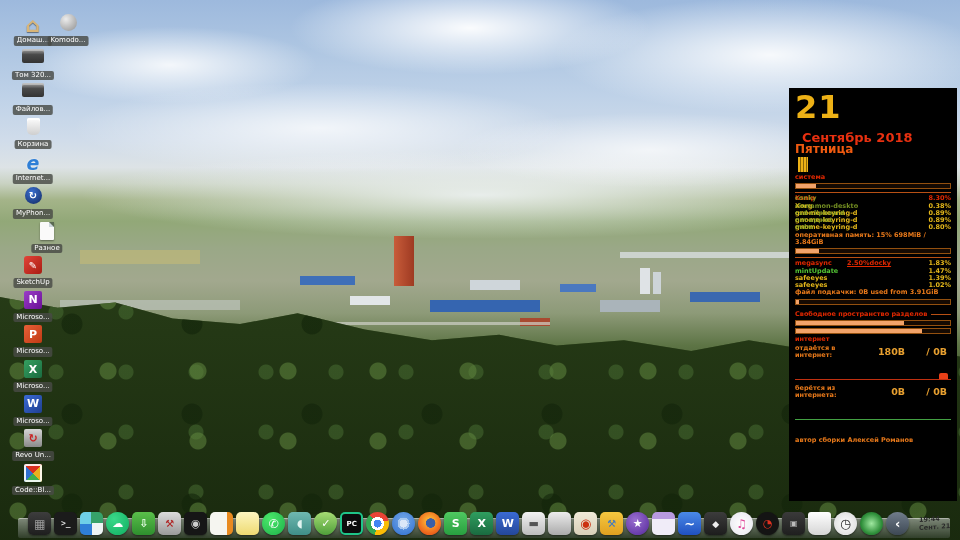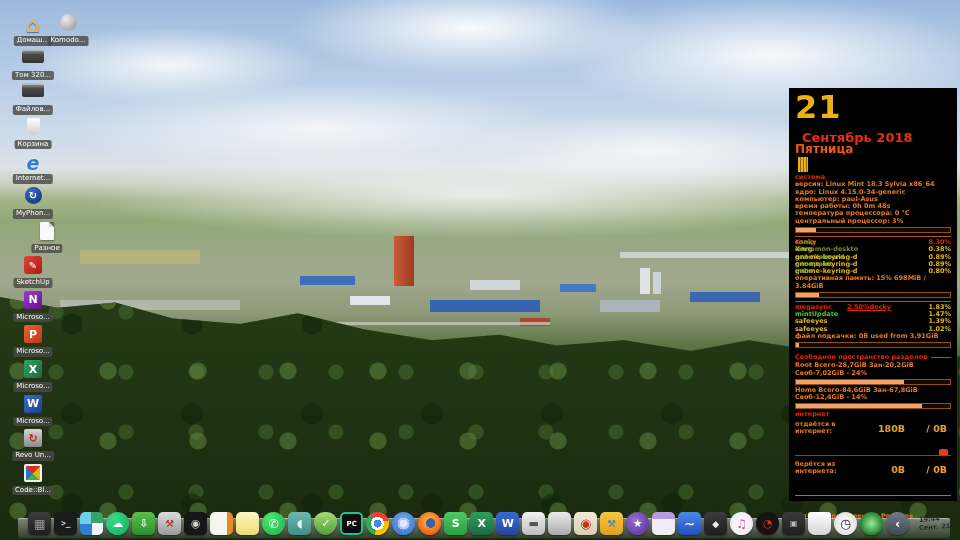--- a/index.html
+++ b/index.html
@@ -83,21 +83,21 @@
   .c-bar{height:4px;border:1px solid #93500f;margin:2px 0;background:#150a02;}
   .c-bar i{display:block;height:100%;background:#f2a36a;}
   .c-hr{border-top:1px solid #b85014;margin:3px 0 2px;}
   .trow{display:flex;position:relative;line-height:1.12;}
   .trow .tn2{position:absolute;left:0;top:0;color:#8faf2a;opacity:.8;}
   .trow .tmid{position:absolute;left:52px;color:#e02800;text-decoration:underline;}
   .trow .tv{margin-left:auto;}
   .c-red{color:#e02800}.c-yellow{color:#e3b61a}.c-green{color:#52c234}
   .sechdr{display:flex;align-items:center;color:#e02800;margin-top:6px;margin-bottom:1px;}
   .sechdr .rule{flex:1;border-top:1px solid #b85014;margin-left:4px;}
-  .net-row{display:flex;align-items:flex-end;margin-top:2px;}
+  .net-row{display:flex;align-items:center;margin-top:2px;}
   .net-row .lbl{flex:1;}
   .net-row .val{font-size:9.5px;color:#e8a030;min-width:36px;text-align:right;}
   .net-row .tot{font-size:9.5px;color:#e8a030;min-width:42px;text-align:right;margin-right:4px;}
   .net-graph{height:22px;position:relative;margin:1px 0 3px;}
   .net-graph .base{position:absolute;left:0;right:0;bottom:2px;height:1px;}
   .up .base{background:#c03010;}
   .up .spike{position:absolute;right:3px;bottom:3px;width:9px;height:6px;background:#e84018;border-radius:2px 2px 0 0;}
   .down .base{background:#43a143;}
   .c-author{margin-top:15px;}
 
@@ -243,28 +243,20 @@
   <div class="conky">
     <div>
       <span class="c-day">21</span><span class="c-month">Сентябрь 2018</span>
     </div>
     <div class="c-weekday">Пятница</div>
     <div class="c-time">
       <span class="time-block"></span>
     </div>
 
     <div class="c-sec">система</div>
-    <div id="c-sys">
-        <div class="c-line">версия: Linux Mint 18.3 Sylvia x86_64</div>
-        <div class="c-line">ядро: Linux 4.15.0-34-generic</div>
-        <div class="c-line">компьютер: paul-Asus</div>
-        <div class="c-line">время работы: 0h 0m 48s</div>
-        <div class="c-line">температура процессора: 0 °C</div>
-        <div class="c-line">центральный процессор: 3%</div>
-      </div>
     <div class="c-bar">
         <i id="bar-cpu" style="width: 13%;"></i>
       </div>
     <div class="c-hr"></div>
     <div id="c-topcpu">
         <div class="trow">
           <span class="tn c-red">Ksnip</span>
           <span class="tn2">conky</span>
           <span class="tv c-red">8.30%</span>
         </div>
@@ -315,25 +307,23 @@
       </div>
     <div class="c-line">файл подкачки: 0B   used from 3.91GiB</div>
     <div class="c-bar">
         <i id="bar-swap" style="width: 2%;"></i>
       </div>
 
     <div class="sechdr">
       <span>Свободное пространство разделов</span>
       <span class="rule"></span>
     </div>
-    <div class="c-line">Root Всего-28,7GiB Зан-20,2GiB Своб-7,02GiB - 24%</div>
     <div class="c-bar">
         <i id="bar-root" style="width: 70%;"></i>
       </div>
-    <div class="c-line">Home Всего-84,6GiB Зан-67,8GiB Своб-12,4GiB - 14%</div>
     <div class="c-bar">
         <i id="bar-home" style="width: 82%;"></i>
       </div>
 
     <div class="c-sec">интернет</div>
     <div class="net-row">
       <span class="lbl">отдаётся в интернет:</span>
       <span class="val">180B</span>
       <span class="tot">/  0B</span>
     </div>

